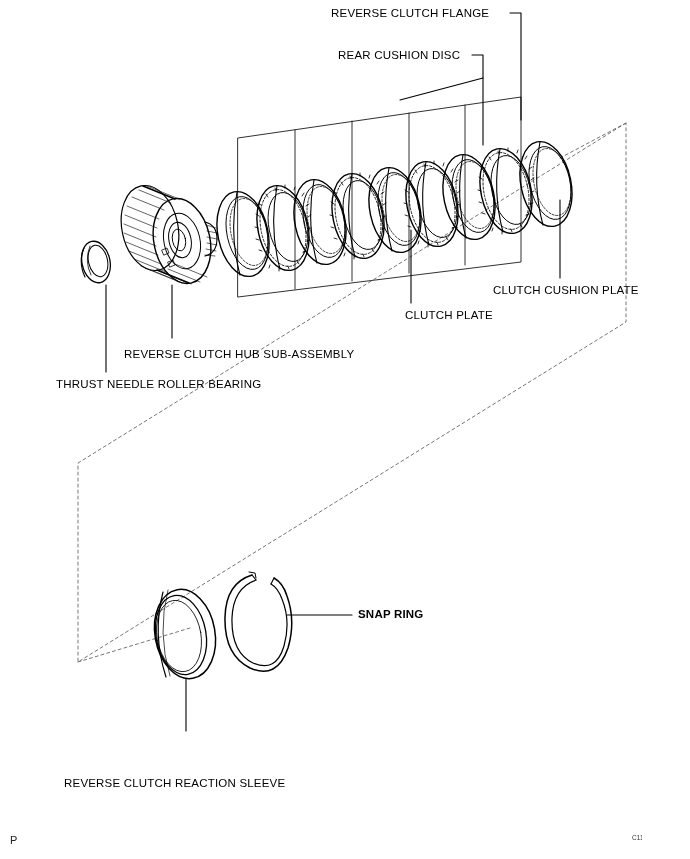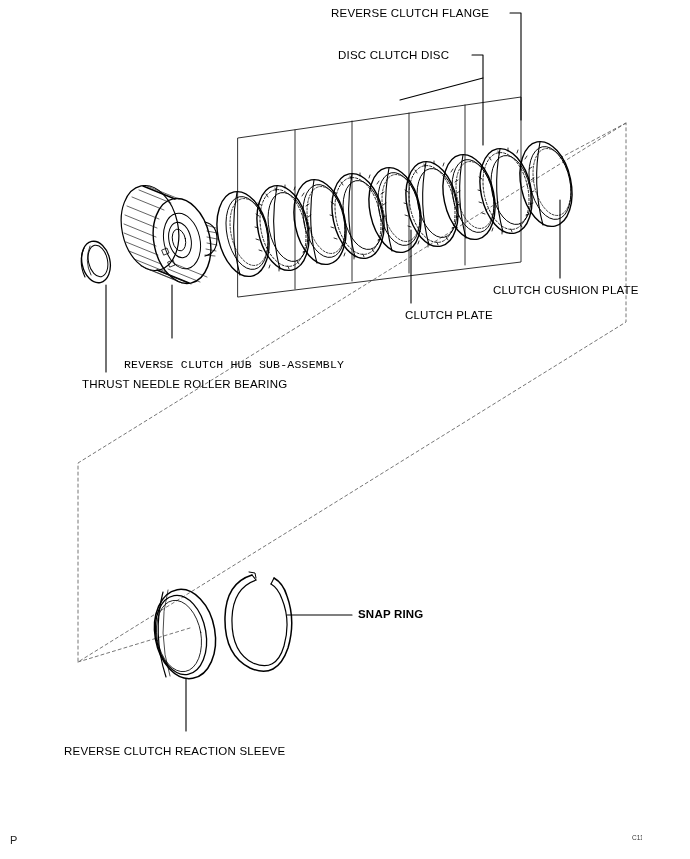--- a/index.html
+++ b/index.html
@@ -263,31 +263,31 @@
         <path d="M252,575 L256,580" stroke-width="1.1"></path>
         <path d="M274,578 L271,584" stroke-width="1.1"></path>
         <path d="M249,572 l6,1 l1,5" stroke-width="1"></path>
       </g>
 
     </g>
   </svg>
 
   <div class="label" style="left:331px; top:8px;">REVERSE CLUTCH FLANGE</div>
 
-  <div class="label" style="left:338px; top:50px;">DISC CLUTCH DISC</div>
+  <div class="label" style="left:338px; top:50px;">REAR CUSHION DISC</div>
 
   <div class="label" style="left:493px; top:285px;text-align:right;">CLUTCH CUSHION PLATE</div>
 
   <div class="label" style="left:371px; top:310px;margin-left:34px;">CLUTCH PLATE</div>
 
-  <div class="label" style="left:124px; top:359px;font-family:Liberation Mono, monospace;">REVERSE CLUTCH HUB SUB-ASSEMBLY</div>
-
-  <div class="label" style="left:82px; top:379px;">THRUST NEEDLE ROLLER BEARING</div>
+  <div class="label" style="left:124px; top:349px;">REVERSE CLUTCH HUB SUB-ASSEMBLY</div>
+
+  <div class="label" style="left:56px; top:379px;">THRUST NEEDLE ROLLER BEARING</div>
 
   <div class="label" style="left:358px; top:609px;font-weight:bold;">SNAP RING</div>
 
-  <div class="label" style="left:64px; top:746px;">REVERSE CLUTCH REACTION SLEEVE</div>
+  <div class="label" style="left:64px; top:778px;">REVERSE CLUTCH REACTION SLEEVE</div>
 
   <div class="corner-mark" style="left:10px; top:834px;">P</div>
 
   <div class="code-mark" style="left:632px; top:834px;">C111204E05</div>
 
 </div>
 
 </body></html>

